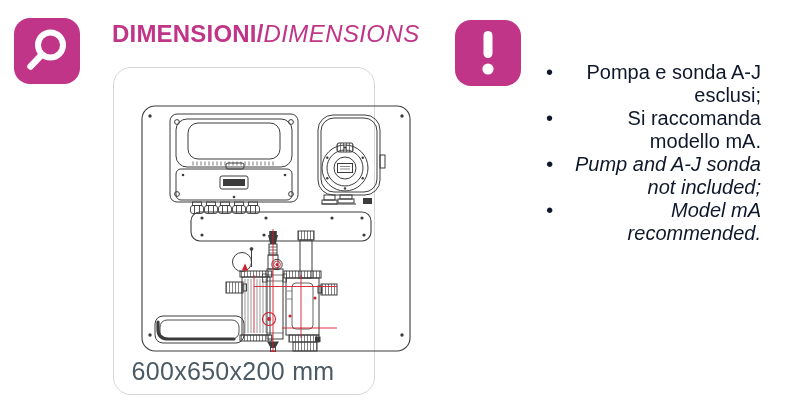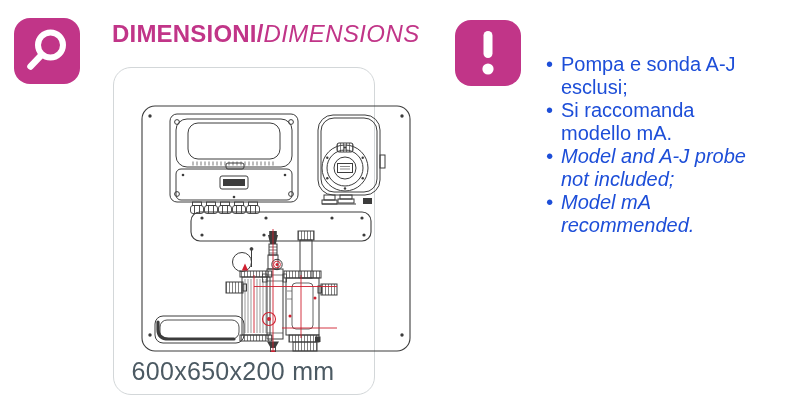--- a/index.html
+++ b/index.html
@@ -21,22 +21,22 @@
   .t-italic { font-style:italic; font-weight:400; letter-spacing:0.4px; }
 
   
   .drawing-card { position:absolute; left:113px; top:67px; width:262px; height:328px;
                   border:1.6px solid #d3d7d9; border-radius:18px; background:#fff; }
   .panel-art { display:block; margin:37px 0 0 27px; }
   .dim-label { display:block; margin-top:5px; width:100%; padding-right:22px;
                text-align:center; color:#4c5a63; font-size:25px; letter-spacing:0.3px; }
 
   
-  .notes-list { position:absolute; left:545px; top:53px; width:216px; list-style:none;
-                color:#1d4ed8; font-size:20px; line-height:23px; }
+  .notes-list { position:absolute; left:545px; top:61px; width:216px; list-style:none;
+                color:#0f172a; font-size:20px; line-height:23px;text-align:right; }
   .notes-list li { position:relative; padding-left:16px; }
   .notes-list li::before { content:"\2022"; position:absolute; left:1px; top:0; }
   .notes-list li.italic { font-style:italic; }
 </style>
 </head>
 <body>
 
 <div class="page">
 
   <div class="badge badge-search">
@@ -222,18 +222,18 @@
     </svg>
   </div>
 
 
   <ul class="notes-list">
     <li class="normal">
       <span>Pompa e sonda A-J esclusi;</span></li>
     <li class="normal">
       <span>Si raccomanda modello mA.</span></li>
     <li class="italic">
-      <span>Model and A-J probe not included;</span></li>
+      <span>Pump and A-J sonda not included;</span></li>
     <li class="italic">
       <span>Model mA recommended.</span></li>
   </ul>
 
 </div>
 
 </body></html>

